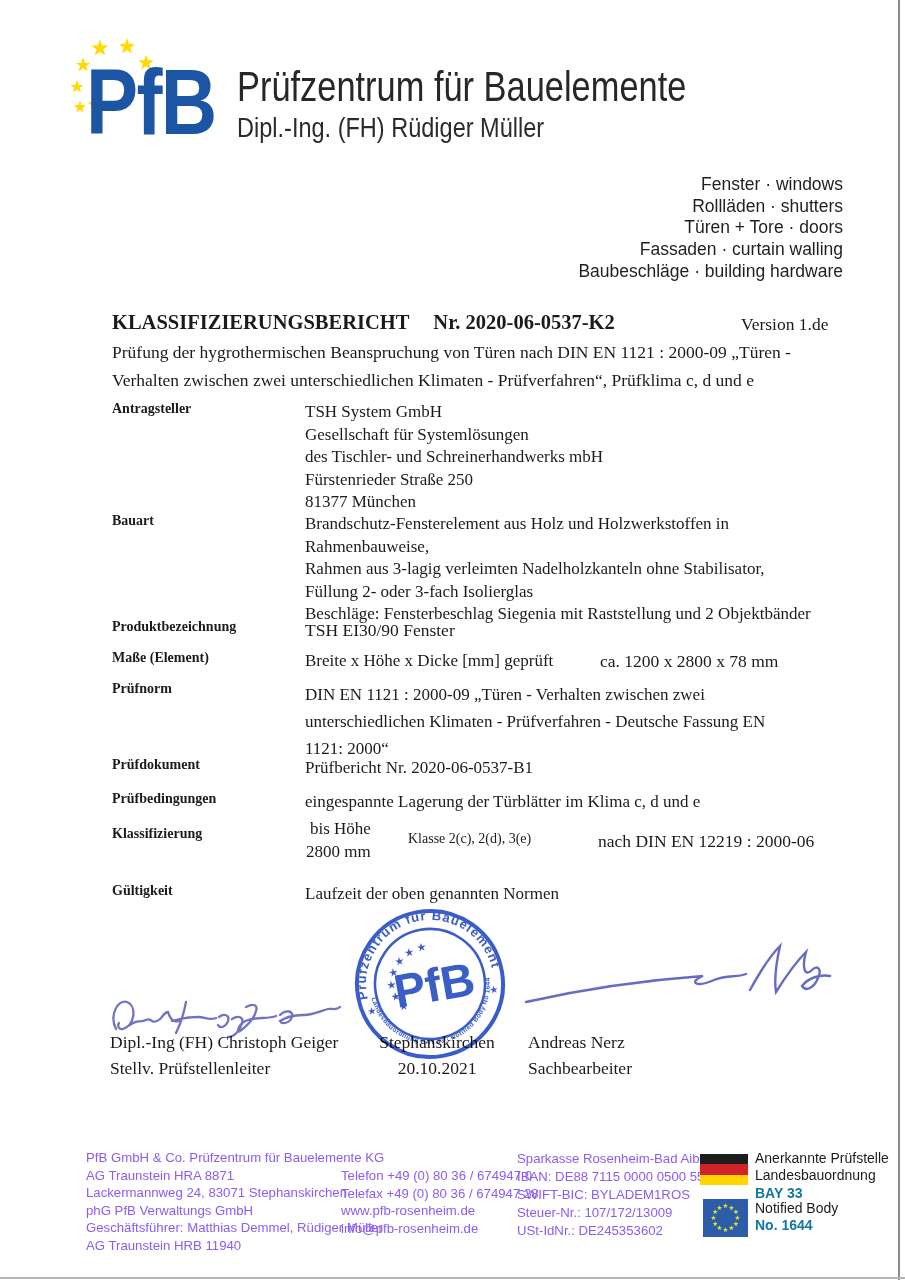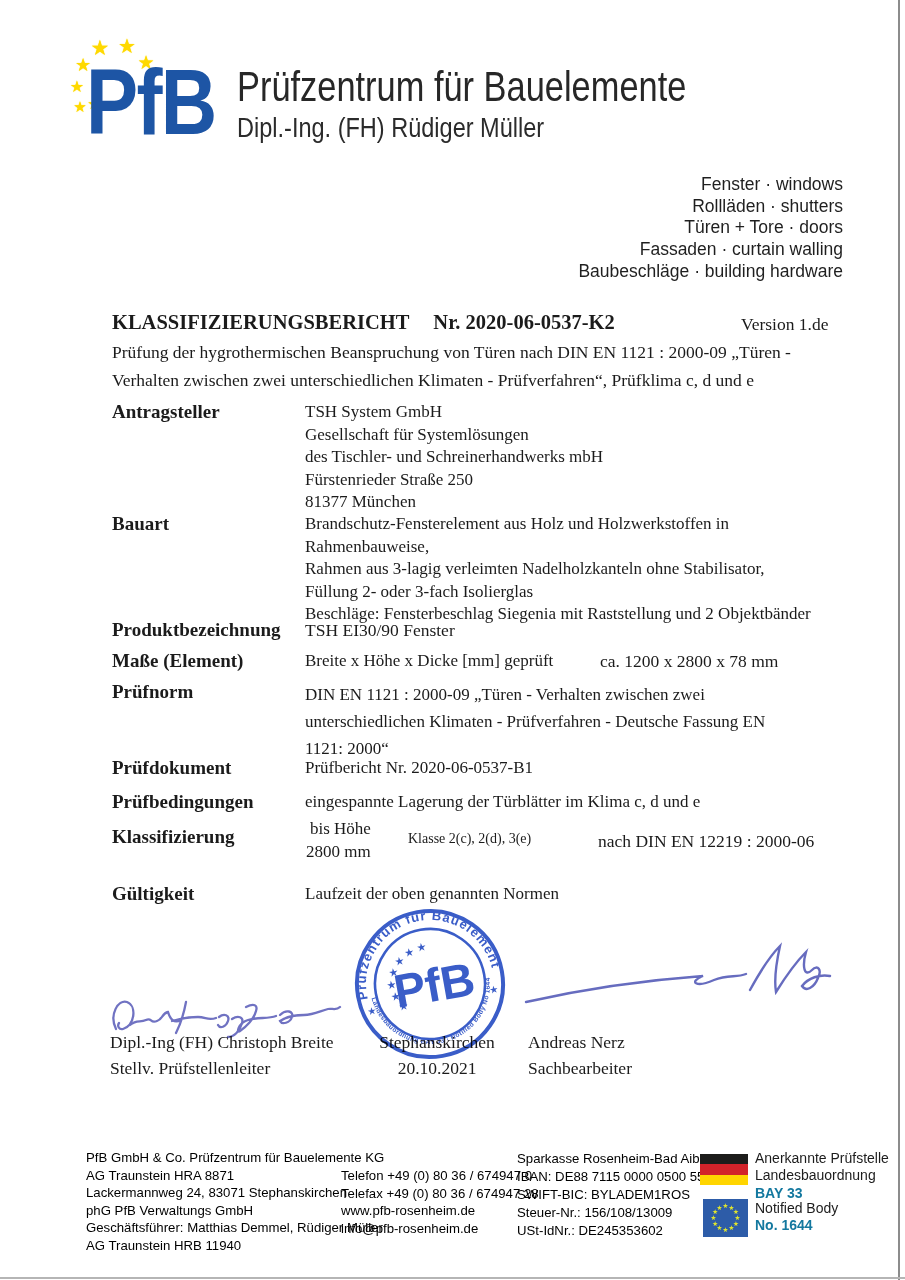--- a/index.html
+++ b/index.html
@@ -19,32 +19,32 @@
                font-size:28px; color:#2b2b2b; transform:scaleX(.84); transform-origin:left top; white-space:nowrap; }
   .services  { position:absolute; right:62px; top:174px; text-align:right;
                font-family:"Liberation Sans",sans-serif; font-size:17.5px; line-height:21.7px; color:#1f1f1f; }
 
   
   .doc-title { position:absolute; left:112px; top:311px; font-size:20.5px; font-weight:bold; white-space:nowrap; }
   .doc-title .num { margin-left:24px; }
   .version { position:absolute; left:741px; top:314px; font-size:17.5px; }
   .intro { position:absolute; left:112px; top:339px; width:740px; font-size:17.5px; line-height:27.5px; }
 
-  .lbl { position:absolute; left:112px; font-size:19px; font-weight:bold; white-space:nowrap; }
+  .lbl { position:absolute; left:112px; font-size:14px; font-weight:bold; white-space:nowrap; }
   .val { position:absolute; left:305px; font-size:17px; line-height:22.5px; white-space:nowrap; }
   .b { font-weight:normal; }
 
   
   .sig-name { position:absolute; font-size:17.5px; line-height:26px; white-space:nowrap; }
   .stamp { mix-blend-mode:multiply; opacity:.93; }
   .ink { mix-blend-mode:multiply; }
 
   
   .foot { position:absolute; font-family:"Liberation Sans",sans-serif; font-size:13.2px;
-          line-height:17.6px; color:#000000; white-space:nowrap; }
+          line-height:17.6px; color:#8b5cf6; white-space:nowrap; }
   .badge-label { position:absolute; font-family:"Liberation Sans",sans-serif; font-size:14px;
                  line-height:17.4px; color:#1c1c1c; white-space:nowrap; }
   .badge-code { font-weight:bold; color:#13789f; }
   .flag-de { position:absolute; left:700px; top:1154px; width:48px; height:31px; }
   .flag-de div { height:10.33px; }
   .flag-eu { position:absolute; left:703px; top:1199px; width:45px; height:38px; background:#2d5ca8; }
   .eu-star { position:absolute; color:#dfe42f; font-size:6.5px; transform:translate(-50%,-50%);
              font-family:"DejaVu Sans",sans-serif; }
   .scan-edge-v { position:absolute; left:898px; top:0; width:2px; height:1280px; background:#8c8c8c; }
   .scan-edge-h { position:absolute; left:0; top:1277px; width:905px; height:2px; background:#b5b5b5; }
@@ -126,21 +126,21 @@
   <div class="lbl" style="top:826px">Klassifizierung</div>
   <div class="val" style="left:310px;top:818px">bis Höhe</div>
   <div class="val" style="left:306px;top:841px">2800 mm</div>
   <div class="val b" style="left:408px;top:828px;font-size:14px">Klasse 2(c), 2(d), 3(e)</div>
   <div class="val" style="left:598px;top:830px;font-size:17.5px">nach DIN EN 12219 : 2000-06</div>
 
   <div class="lbl" style="top:883px">Gültigkeit</div>
   <div class="val" style="top:883px">Laufzeit der oben genannten Normen</div>
 
   <div class="sig-name" style="left:110px;top:1029px">
-    <div>Dipl.-Ing (FH) Christoph Breite</div>
+    <div>Dipl.-Ing (FH) Christoph Geiger</div>
     <div>Stellv. Prüfstellenleiter</div>
   </div>
   <div class="sig-name" style="left:359px;top:1029px;width:156px;text-align:center">
     <div>Stephanskirchen</div>
     <div>20.10.2021</div>
   </div>
   <div class="sig-name" style="left:528px;top:1029px">
     <div>Andreas Nerz</div>
     <div>Sachbearbeiter</div>
   </div>
@@ -206,21 +206,21 @@
     <div>Telefon +49 (0) 80 36 / 674947 0</div>
     <div>Telefax +49 (0) 80 36 / 674947 28</div>
     <div>www.pfb-rosenheim.de</div>
     <div>info@pfb-rosenheim.de</div>
   </div>
 
   <div class="foot" style="left:517px;top:1150px;line-height:18px">
     <div>Sparkasse Rosenheim-Bad Aibling</div>
     <div>IBAN: DE88 7115 0000 0500 5567 41</div>
     <div>SWIFT-BIC: BYLADEM1ROS</div>
-    <div>Steuer-Nr.: 156/108/13009</div>
+    <div>Steuer-Nr.: 107/172/13009</div>
     <div>USt-IdNr.: DE245353602</div>
   </div>
 
   <div class="flag-de">
     <div style="background:#1d1d1b"></div>
     <div style="background:#d2232a"></div>
     <div style="background:#ffd500"></div>
   </div>
   <div class="badge-label" style="left:755px;top:1150px">
     <div>Anerkannte Prüfstelle</div>

